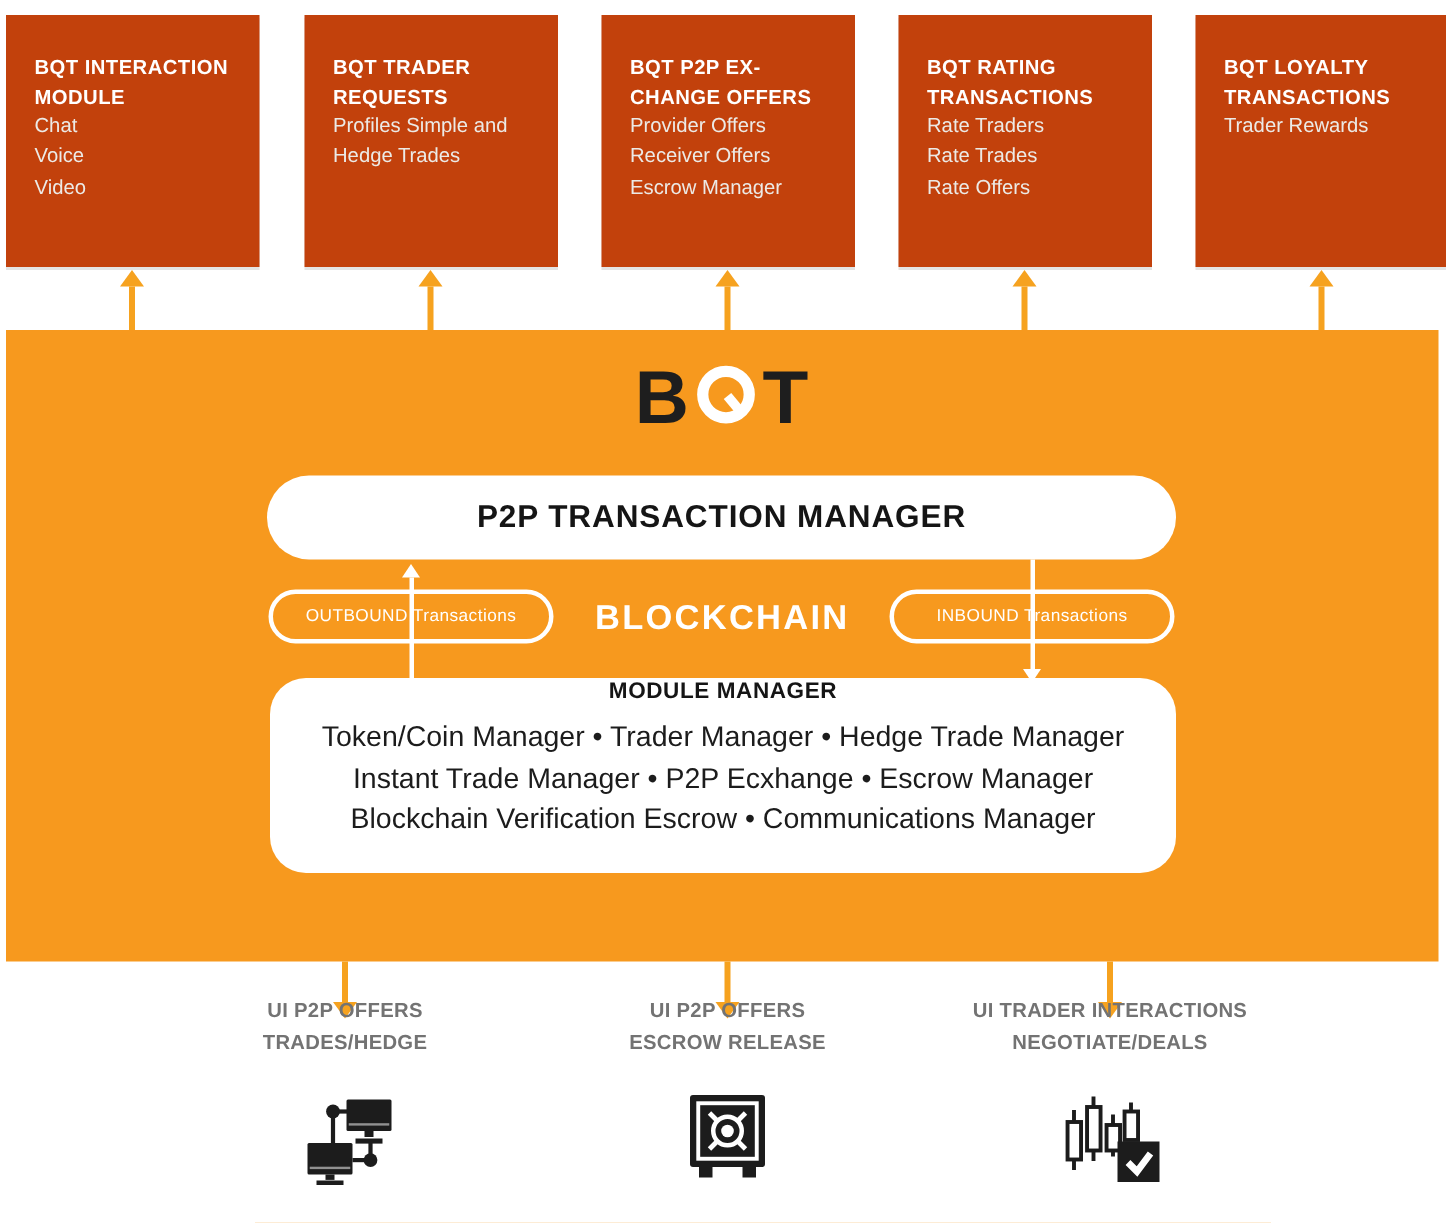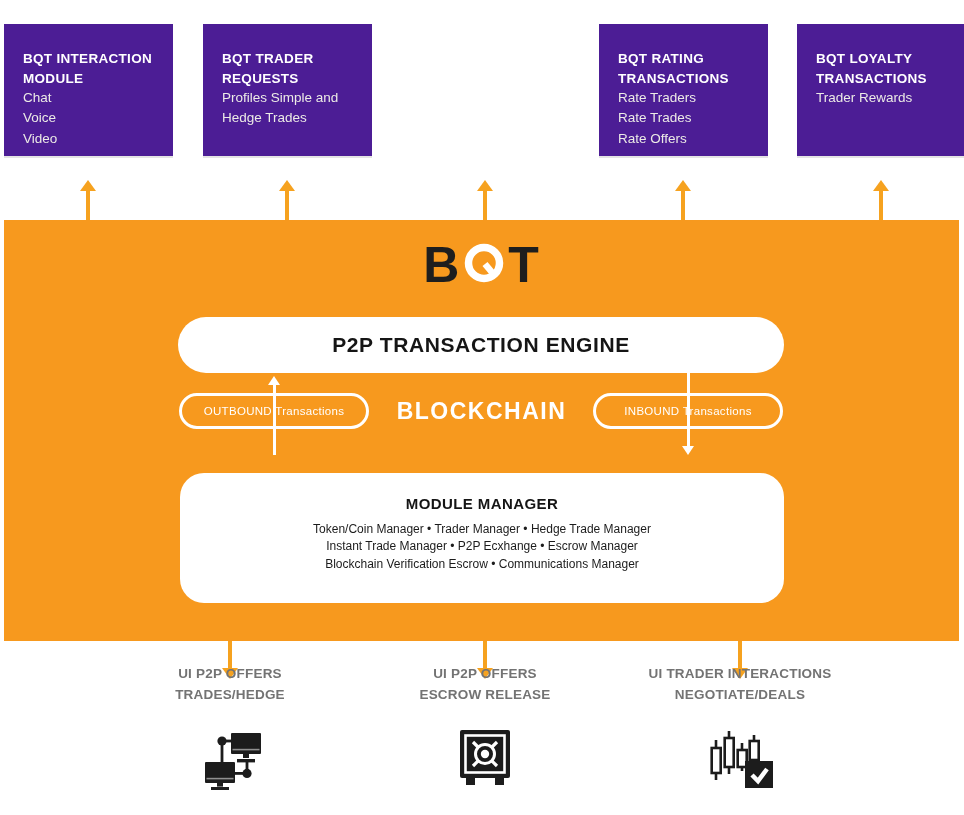--- a/index.html
+++ b/index.html
@@ -1,20 +1,20 @@
 <!DOCTYPE html>
 <html><head>
 <meta charset="utf-8">
 <style>
   html,body{margin:0;padding:0;background:#ffffff;}
   .canvas{position:relative;width:964px;height:815px;background:#ffffff;overflow:hidden;
           font-family:"Liberation Sans",sans-serif;}
 
   
-  .bbox{position:absolute;top:24px;width:169px;height:132px;background:#4c1d95;
+  .bbox{position:absolute;top:10px;width:169px;height:168px;background:#c2410c;
         box-sizing:border-box;padding:25px 14px 0 19px;box-shadow:0 2px 0 #e4e4e4;}
   .bb0{left:4px}.bb1{left:203px}.bb2{left:401px}.bb3{left:599px}.bb4{left:797px;width:167px}
   .bb-title{font-weight:700;font-size:13.5px;line-height:1.45;letter-spacing:.3px;color:#ffffff;white-space:pre-line;}
   .bb-items{}
   .bb-item{font-size:13.5px;line-height:1.5;color:#eceae6;white-space:pre-line;}
 
   
   .arr{position:absolute;display:flex;flex-direction:column;align-items:center;}
   .arr .shaft{flex:1;}
   .oarr-up{top:180px;width:16px;height:40px;}
@@ -48,24 +48,24 @@
   .blockchain{position:absolute;left:0;right:0;top:173px;height:36px;display:flex;align-items:center;justify-content:center;
           font-weight:700;font-size:23px;letter-spacing:1.5px;color:#ffffff;}
 
   .pill{position:absolute;top:173px;height:36px;width:190px;box-sizing:border-box;border:3px solid #ffffff;border-radius:18px;
         display:flex;align-items:center;justify-content:center;
         font-size:11.5px;letter-spacing:.3px;color:#ffffff;z-index:2;}
   .pill-out{left:175px}
   .pill-in{left:589px}
 
   .module{position:absolute;left:176px;top:232px;width:604px;height:130px;background:#ffffff;border-radius:24px;
-          box-sizing:border-box;padding-top:22px;text-align:center;z-index:2;margin-top:21px;}
+          box-sizing:border-box;text-align:center;z-index:2;}
   .module-title{font-weight:700;font-size:15px;letter-spacing:.4px;color:#151515;}
   .module-lines{margin-top:9px;}
-  .module-line{font-size:12px;line-height:1.45;color:#1c1c1c;}
+  .module-line{font-size:19px;line-height:1.45;color:#1c1c1c;}
 
   
   .ui-label{position:absolute;top:664px;width:280px;text-align:center;
             font-weight:700;font-size:13.5px;line-height:1.55;letter-spacing:.2px;color:#737373;}
   .ul0{left:90px}.ul1{left:345px}.ul2{left:600px}
 
   .icon{position:absolute;}
   .ic0{left:197px;top:731px}.ic1{left:459px;top:729px}.ic2{left:708px;top:727px}
 </style>
 </head>
@@ -81,20 +81,29 @@
       <div class="bb-item">Voice</div>
       <div class="bb-item">Video</div>
     </div>
   </div>
   <div class="bbox bb1">
     <div class="bb-title">BQT TRADER
 REQUESTS</div>
     <div class="bb-items">
       <div class="bb-item">Profiles Simple and
 Hedge Trades</div>
+    </div>
+  </div>
+  <div class="bbox bb2">
+    <div class="bb-title">BQT P2P EX-
+CHANGE OFFERS</div>
+    <div class="bb-items">
+      <div class="bb-item">Provider Offers</div>
+      <div class="bb-item">Receiver Offers</div>
+      <div class="bb-item">Escrow Manager</div>
     </div>
   </div>
   <div class="bbox bb3">
     <div class="bb-title">BQT RATING
 TRANSACTIONS</div>
     <div class="bb-items">
       <div class="bb-item">Rate Traders</div>
       <div class="bb-item">Rate Trades</div>
       <div class="bb-item">Rate Offers</div>
     </div>
@@ -132,21 +141,21 @@
 
     <div class="logo">
       <span class="lt">B</span>
       <svg width="42" height="42" viewBox="0 0 42 42">
         <circle cx="21" cy="20" r="15.5" fill="none" stroke="#ffffff" stroke-width="7.5"></circle>
         <line x1="22" y1="21" x2="32" y2="33" stroke="#ffffff" stroke-width="6.5"></line>
       </svg>
       <span class="lt">T</span>
     </div>
 
-    <div class="engine">P2P TRANSACTION ENGINE</div>
+    <div class="engine">P2P TRANSACTION MANAGER</div>
 
     <div class="blockchain">BLOCKCHAIN</div>
 
     <div class="pill pill-out">OUTBOUND Transactions</div>
     <div class="pill pill-in">INBOUND Transactions</div>
 
     <div class="arr warr warr-up">
         <div class="head"></div>
         <div class="shaft"></div>
       </div>

